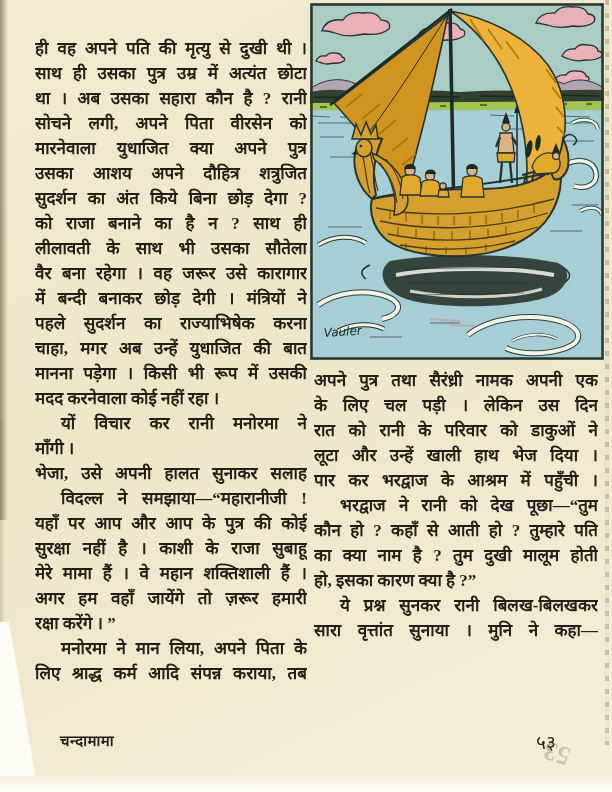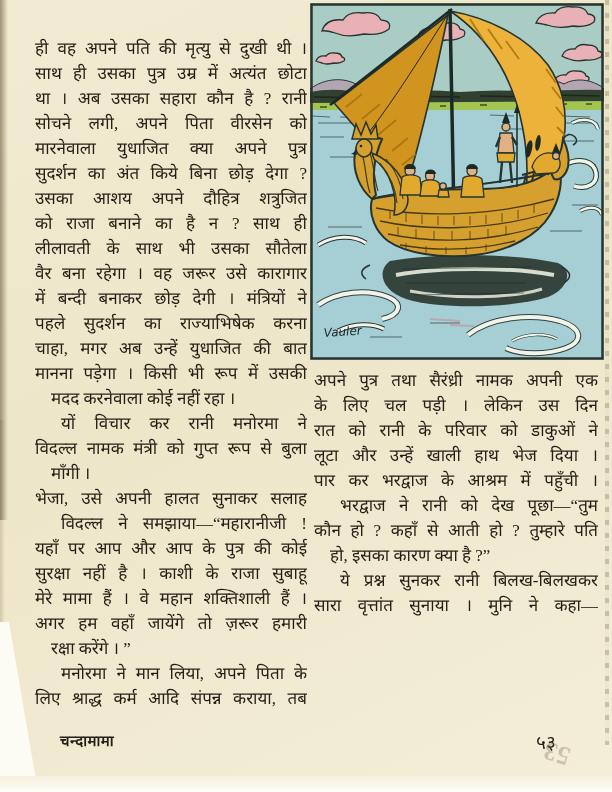--- a/index.html
+++ b/index.html
@@ -16,54 +16,53 @@
   .scan-bottom{position:absolute;left:0;right:0;bottom:0;height:16px;
                background:linear-gradient(to bottom,#f6f1dd,#fdfdf8);}
   .edge-right{position:absolute;right:3px;top:0;height:745px;width:4px;opacity:.55;
               background:repeating-linear-gradient(to bottom,rgba(70,58,36,.45) 0 5px,rgba(70,58,36,.06) 5px 13px);}
   .corner-mark{position:absolute;left:544px;top:738px;font-size:26px;font-weight:bold;
                color:rgba(148,136,102,.42);transform:rotate(197deg);}
   
   .col{position:absolute;color:#241f16;font-size:17px;line-height:25px;}
   .col-left{left:35px;top:36px;width:272px;}
   .col-right{left:314px;top:368px;width:284px;}
-  .line{text-align:justify;text-align-last:justify;height:25px;overflow:hidden;}
-  .line.end{text-align-last:left;margin-left:16px;}
+  .line{text-align:justify;text-align-last:justify;height:25px;overflow:hidden;font-weight:bold;}
+  .line.end{text-align-last:left;}
   .line.ind{text-indent:26px;}
   
   .footer-title{position:absolute;left:60px;top:730px;font-size:15px;font-weight:bold;
                 color:#241f16;letter-spacing:.5px;}
   .page-number{position:absolute;left:536px;top:729px;width:34px;font-size:19px;color:#241f16;}
   
   .illustration{position:absolute;left:310px;top:3px;width:294px;height:357px;}
 </style>
 </head>
 <body>
 
 <div class="page">
 
   <div class="col col-left">
 
   <div class="line">ही वह अपने पति की मृत्यु से दुखी थी ।</div>
       <div class="line">साथ ही उसका पुत्र उम्र में अत्यंत छोटा</div>
       <div class="line">था । अब उसका सहारा कौन है ? रानी</div>
       <div class="line">सोचने लगी, अपने पिता वीरसेन को</div>
       <div class="line">मारनेवाला युधाजित क्या अपने पुत्र</div>
+      <div class="line">उसका आशय अपने दौहित्र शत्रुजित</div>
       <div class="line">सुदर्शन का अंत किये बिना छोड़ देगा ?</div>
-      <div class="line">उसका आशय अपने दौहित्र शत्रुजित</div>
       <div class="line">को राजा बनाने का है न ? साथ ही</div>
       <div class="line">लीलावती के साथ भी उसका सौतेला</div>
       <div class="line">वैर बना रहेगा । वह जरूर उसे कारागार</div>
       <div class="line">में बन्दी बनाकर छोड़ देगी । मंत्रियों ने</div>
       <div class="line">पहले सुदर्शन का राज्याभिषेक करना</div>
       <div class="line">चाहा, मगर अब उन्हें युधाजित की बात</div>
       <div class="line">मानना पड़ेगा । किसी भी रूप में उसकी</div>
       <div class="line end">मदद करनेवाला कोई नहीं रहा ।</div>
       <div class="line ind">यों विचार कर रानी मनोरमा ने</div>
-      <div class="line">विदल्ल नामक मंत्री को गुप्त रूप से बुला</div>
       <div class="line end">माँगी ।</div>
       <div class="line">भेजा, उसे अपनी हालत सुनाकर सलाह</div>
       <div class="line ind">विदल्ल ने समझाया—“महारानीजी !</div>
       <div class="line">यहाँ पर आप और आप के पुत्र की कोई</div>
       <div class="line">सुरक्षा नहीं है । काशी के राजा सुबाहू</div>
       <div class="line">मेरे मामा हैं । वे महान शक्तिशाली हैं ।</div>
       <div class="line">अगर हम वहाँ जायेंगे तो ज़रूर हमारी</div>
       <div class="line end">रक्षा करेंगे । ”</div>
       <div class="line ind">मनोरमा ने मान लिया, अपने पिता के</div>
       <div class="line">लिए श्राद्ध कर्म आदि संपन्न कराया, तब</div>
@@ -71,20 +70,21 @@
 
   <div class="col col-right">
 
   <div class="line">अपने पुत्र तथा सैरंध्री नामक अपनी एक</div>
       <div class="line">के लिए चल पड़ी । लेकिन उस दिन</div>
       <div class="line">रात को रानी के परिवार को डाकुओं ने</div>
       <div class="line">लूटा और उन्हें खाली हाथ भेज दिया ।</div>
       <div class="line">पार कर भरद्वाज के आश्रम में पहुँची ।</div>
       <div class="line ind">भरद्वाज ने रानी को देख पूछा—“तुम</div>
       <div class="line">कौन हो ? कहाँ से आती हो ? तुम्हारे पति</div>
+      <div class="line">का क्या नाम है ? तुम दुखी मालूम होती</div>
       <div class="line end">हो, इसका कारण क्या है ?”</div>
       <div class="line ind">ये प्रश्न सुनकर रानी बिलख-बिलखकर</div>
       <div class="line">सारा वृत्तांत सुनाया । मुनि ने कहा—</div>
     </div>
 
   <svg class="illustration" viewBox="0 0 294 357" xmlns="http://www.w3.org/2000/svg">
 
     <rect x="0" y="0" width="294" height="110" fill="#a9cdc5"></rect>
 
     <g stroke="#253430" stroke-width="1.3">

